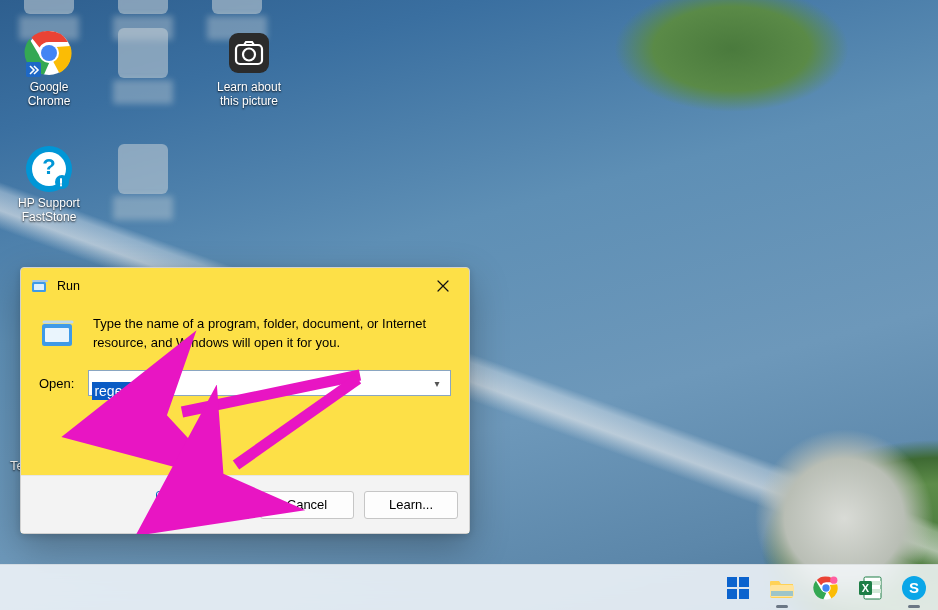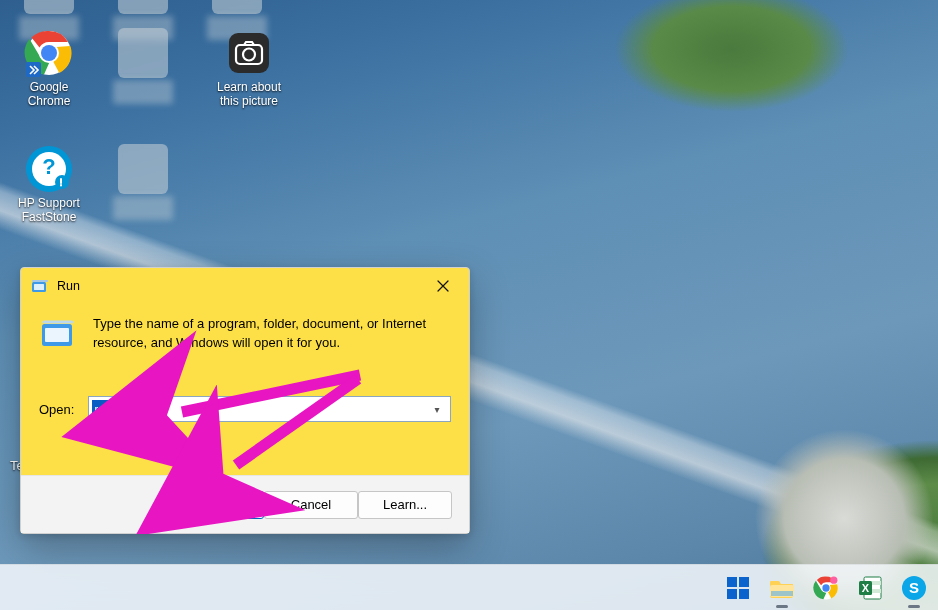--- a/index.html
+++ b/index.html
@@ -24,26 +24,26 @@
     .run{position:absolute;left:20px;top:267px;width:450px;height:267px;background:#fde047;border:1px solid #d0d0d0;border-radius:4px;box-shadow:0 14px 38px rgba(0,0,0,.28),0 2px 8px rgba(0,0,0,.15)}
     .titlebar{height:36px;display:flex;align-items:center;padding:0 4px 0 10px}
     .titlebar .glyph{width:18px;height:14px;display:inline-flex;align-items:center;justify-content:center;margin-right:8px}
     .titlebar .ttl{font-size:12.5px;color:#000}
     .titlebar .spacer{flex:1}
     .close{width:44px;height:30px;display:flex;align-items:center;justify-content:center;border-radius:4px}
     .body{padding:8px 18px 0 18px}
     .row1{display:flex;gap:14px;align-items:center}
     .runicon{width:40px;height:40px;flex:0 0 40px;display:flex;align-items:center;justify-content:center;margin-top:2px}
     .desc{font-size:13px;color:#000;line-height:19px}
-    .row2{display:flex;align-items:center;gap:14px;margin-top:42px}
+    .row2{display:flex;align-items:center;gap:14px;margin-top:16px}
     .row2 label{font-size:13px;color:#000}
     .combo{flex:1;position:relative;height:26px;border:1px solid #8aa6c1;background:#fff;display:flex;align-items:center}
-    .combo .sel{position:absolute;left:3px;top:3px;height:18px;padding:8px 2px;background:#0a5bc4;color:#fff;font-size:11px;display:flex;align-items:center}
+    .combo .sel{position:absolute;left:3px;top:11px;height:18px;padding:8px 2px;background:#0a5bc4;color:#fff;font-size:14px;display:flex;align-items:center}
     .combo .caret{margin-left:auto;width:26px;display:flex;align-items:center;justify-content:center;color:#555;font-size:10px}
-    .btnrow{position:absolute;left:0;right:0;bottom:0;height:58px;background:#f3f3f3;border-top:1px solid #e6e6e6;display:flex;align-items:center;justify-content:flex-end;gap:0;padding:0 17px}
+    .btnrow{position:absolute;left:0;right:0;bottom:0;height:58px;background:#f3f3f3;border-top:1px solid #e6e6e6;display:flex;align-items:center;justify-content:flex-end;gap:10px;padding:0 11px}
     .btn{min-width:94px;height:28px;border:1px solid #c6c6c6;background:#fdfdfd;font-size:13px;color:#000;border-radius:3px;cursor:pointer;display:flex;align-items:center;justify-content:center}
     .btn.default{border:1.5px solid #0067c0;background:#fff}
     
     .arrows{position:absolute;left:20px;top:267px;width:450px;height:267px;pointer-events:none}
     
     .taskbar{position:absolute;left:0;right:0;bottom:0;height:46px;background:rgba(244,248,252,.86);backdrop-filter:blur(8px);display:flex;align-items:center;justify-content:flex-end;padding:0 10px;gap:16px;border-top:1px solid rgba(0,0,0,.06)}
     .tb{width:28px;height:28px;display:flex;align-items:center;justify-content:center;cursor:pointer;position:relative}
     .tb.active::after{content:"";position:absolute;left:8px;right:8px;bottom:-6px;height:3px;border-radius:2px;background:#6b7785}
     
     .truncated{position:absolute;left:10px;top:458px;color:#fff;font-size:13px;text-shadow:0 1px 2px rgba(0,0,0,.9)}

